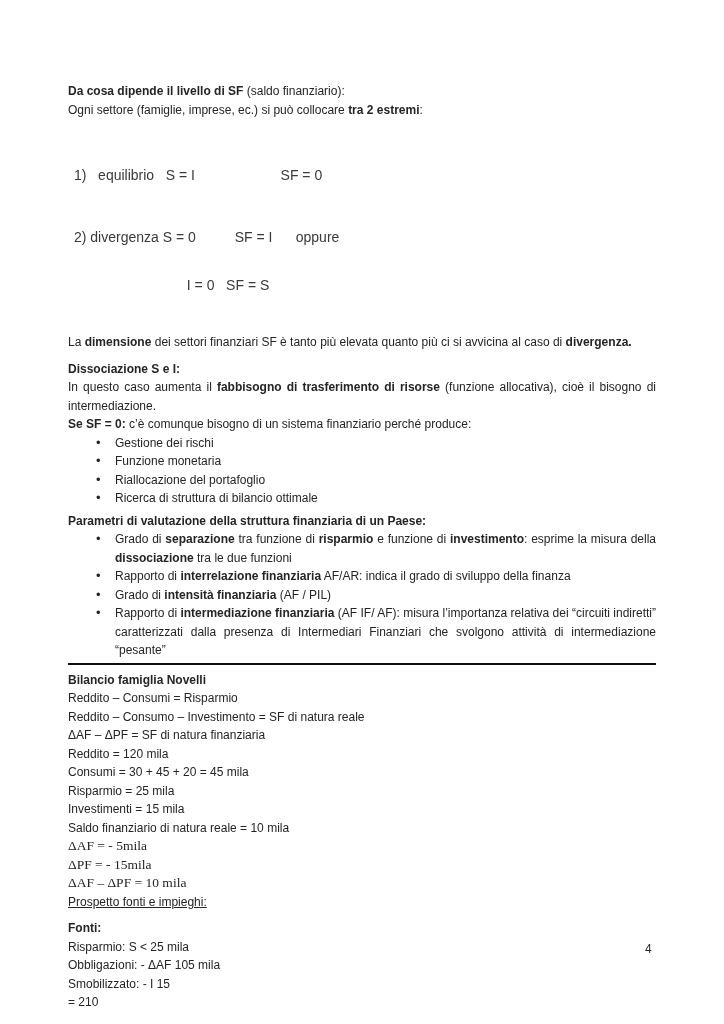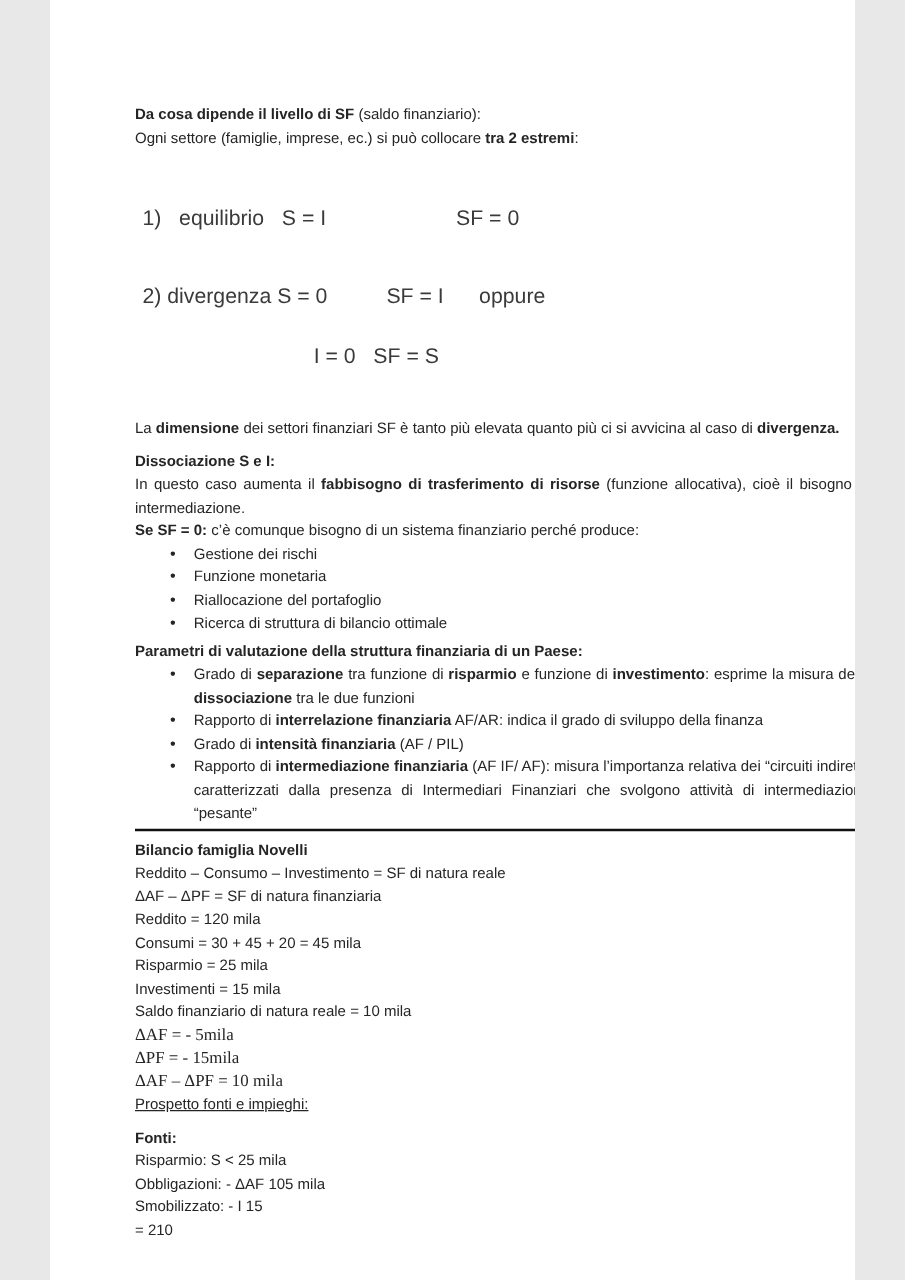--- a/index.html
+++ b/index.html
@@ -1,38 +1,38 @@
 <!DOCTYPE html>
 <html><head>
 <meta charset="utf-8">
 <style>
   html,body { margin:0; padding:0; background:#e8e8e8; }
   .page {
     position:relative;
-    width:644px; height:1024px;
+    width:724px; height:1024px;
     margin:0 auto;
     background:#ffffff;
     font-family:"Liberation Sans", sans-serif;
     font-size:12px;
     color:#252525;
     overflow:hidden;
   }
   .content { position:absolute; left:68px; top:82px; width:588px; }
   .line { line-height:18.5px; }
   .b { font-weight:700; }
   .justify { text-align:justify; }
   .mt4 { margin-top:4px; }
   .mt6 { margin-top:6px; }
   .mt8 { margin-top:8px; }
   .mt20 { margin-top:8px; }
 
   .diagram {
     margin-top:16px;
     margin-left:6px;
-    font-size:17px;
+    font-size:14px;
     color:#3a3a3a;
     line-height:16px;
     white-space:pre;
   }
   .dgap { margin-top:14px; }
 
   .bullets .bullet-item {
     position:relative;
     padding-left:47px;
     line-height:18.5px;
@@ -95,20 +95,21 @@
         <div class="bullet-item justify"><span>Grado di </span><span class="b">separazione</span><span> tra funzione di </span><span class="b">risparmio</span><span> e funzione di </span><span class="b">investimento</span><span>: esprime la misura della </span><span class="b">dissociazione</span><span> tra le due funzioni</span></div>
         <div class="bullet-item justify"><span>Rapporto di </span><span class="b">interrelazione finanziaria</span><span> AF/AR: indica il grado di sviluppo della finanza</span></div>
         <div class="bullet-item justify"><span>Grado di </span><span class="b">intensità finanziaria</span><span> (AF / PIL)</span></div>
         <div class="bullet-item justify"><span>Rapporto di </span><span class="b">intermediazione finanziaria</span><span> (AF IF/ AF): misura l’importanza relativa dei “circuiti indiretti” caratterizzati dalla presenza di Intermediari Finanziari che svolgono attività di intermediazione “pesante”</span></div>
       </div>
 
     <div class="rule"></div>
 
     <div class="line mt6 b">Bilancio famiglia Novelli</div>
     <div class="linegroup">
+        <div class="bline">Reddito – Consumi = Risparmio</div>
         <div class="bline">Reddito – Consumo – Investimento = SF di natura reale</div>
         <div class="bline">ΔAF – ΔPF = SF di natura finanziaria</div>
         <div class="bline">Reddito = 120 mila</div>
         <div class="bline">Consumi = 30 + 45 + 20 = 45 mila</div>
         <div class="bline">Risparmio = 25 mila</div>
         <div class="bline">Investimenti = 15 mila</div>
         <div class="bline">Saldo finanziario di natura reale = 10 mila</div>
         <div class="bline serif">ΔAF = - 5mila</div>
         <div class="bline serif">ΔPF = - 15mila</div>
         <div class="bline serif">ΔAF – ΔPF = 10 mila</div>

